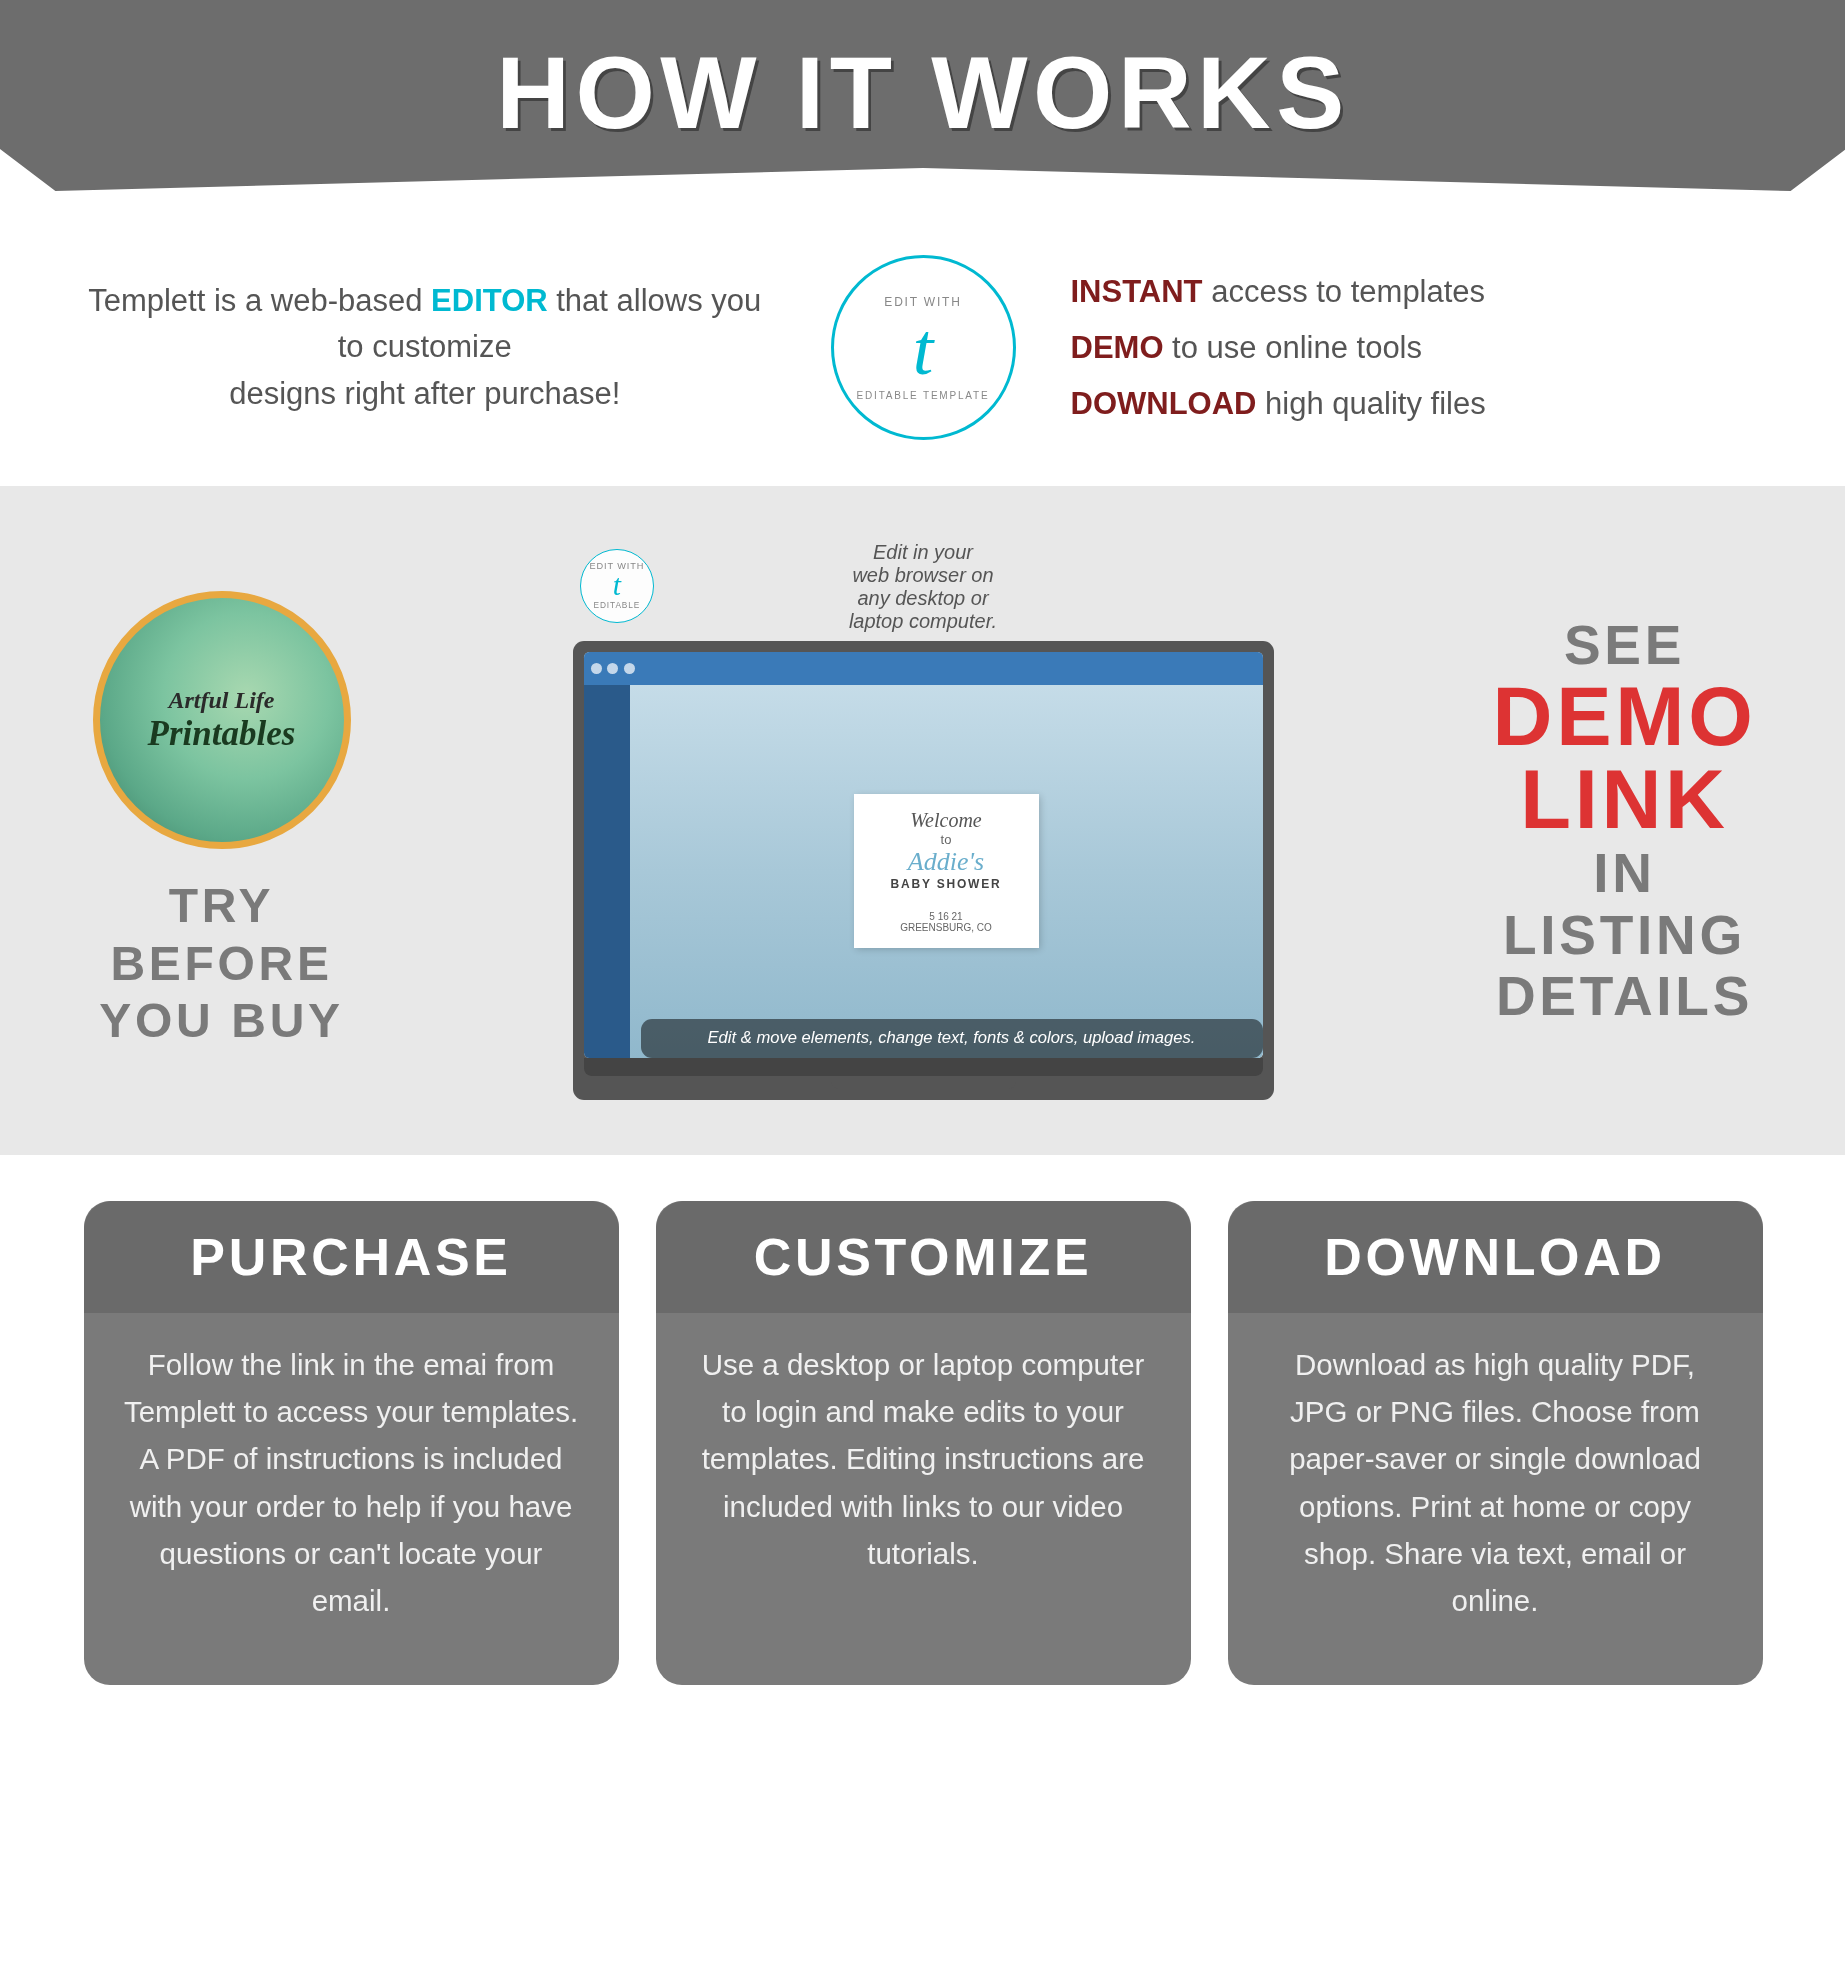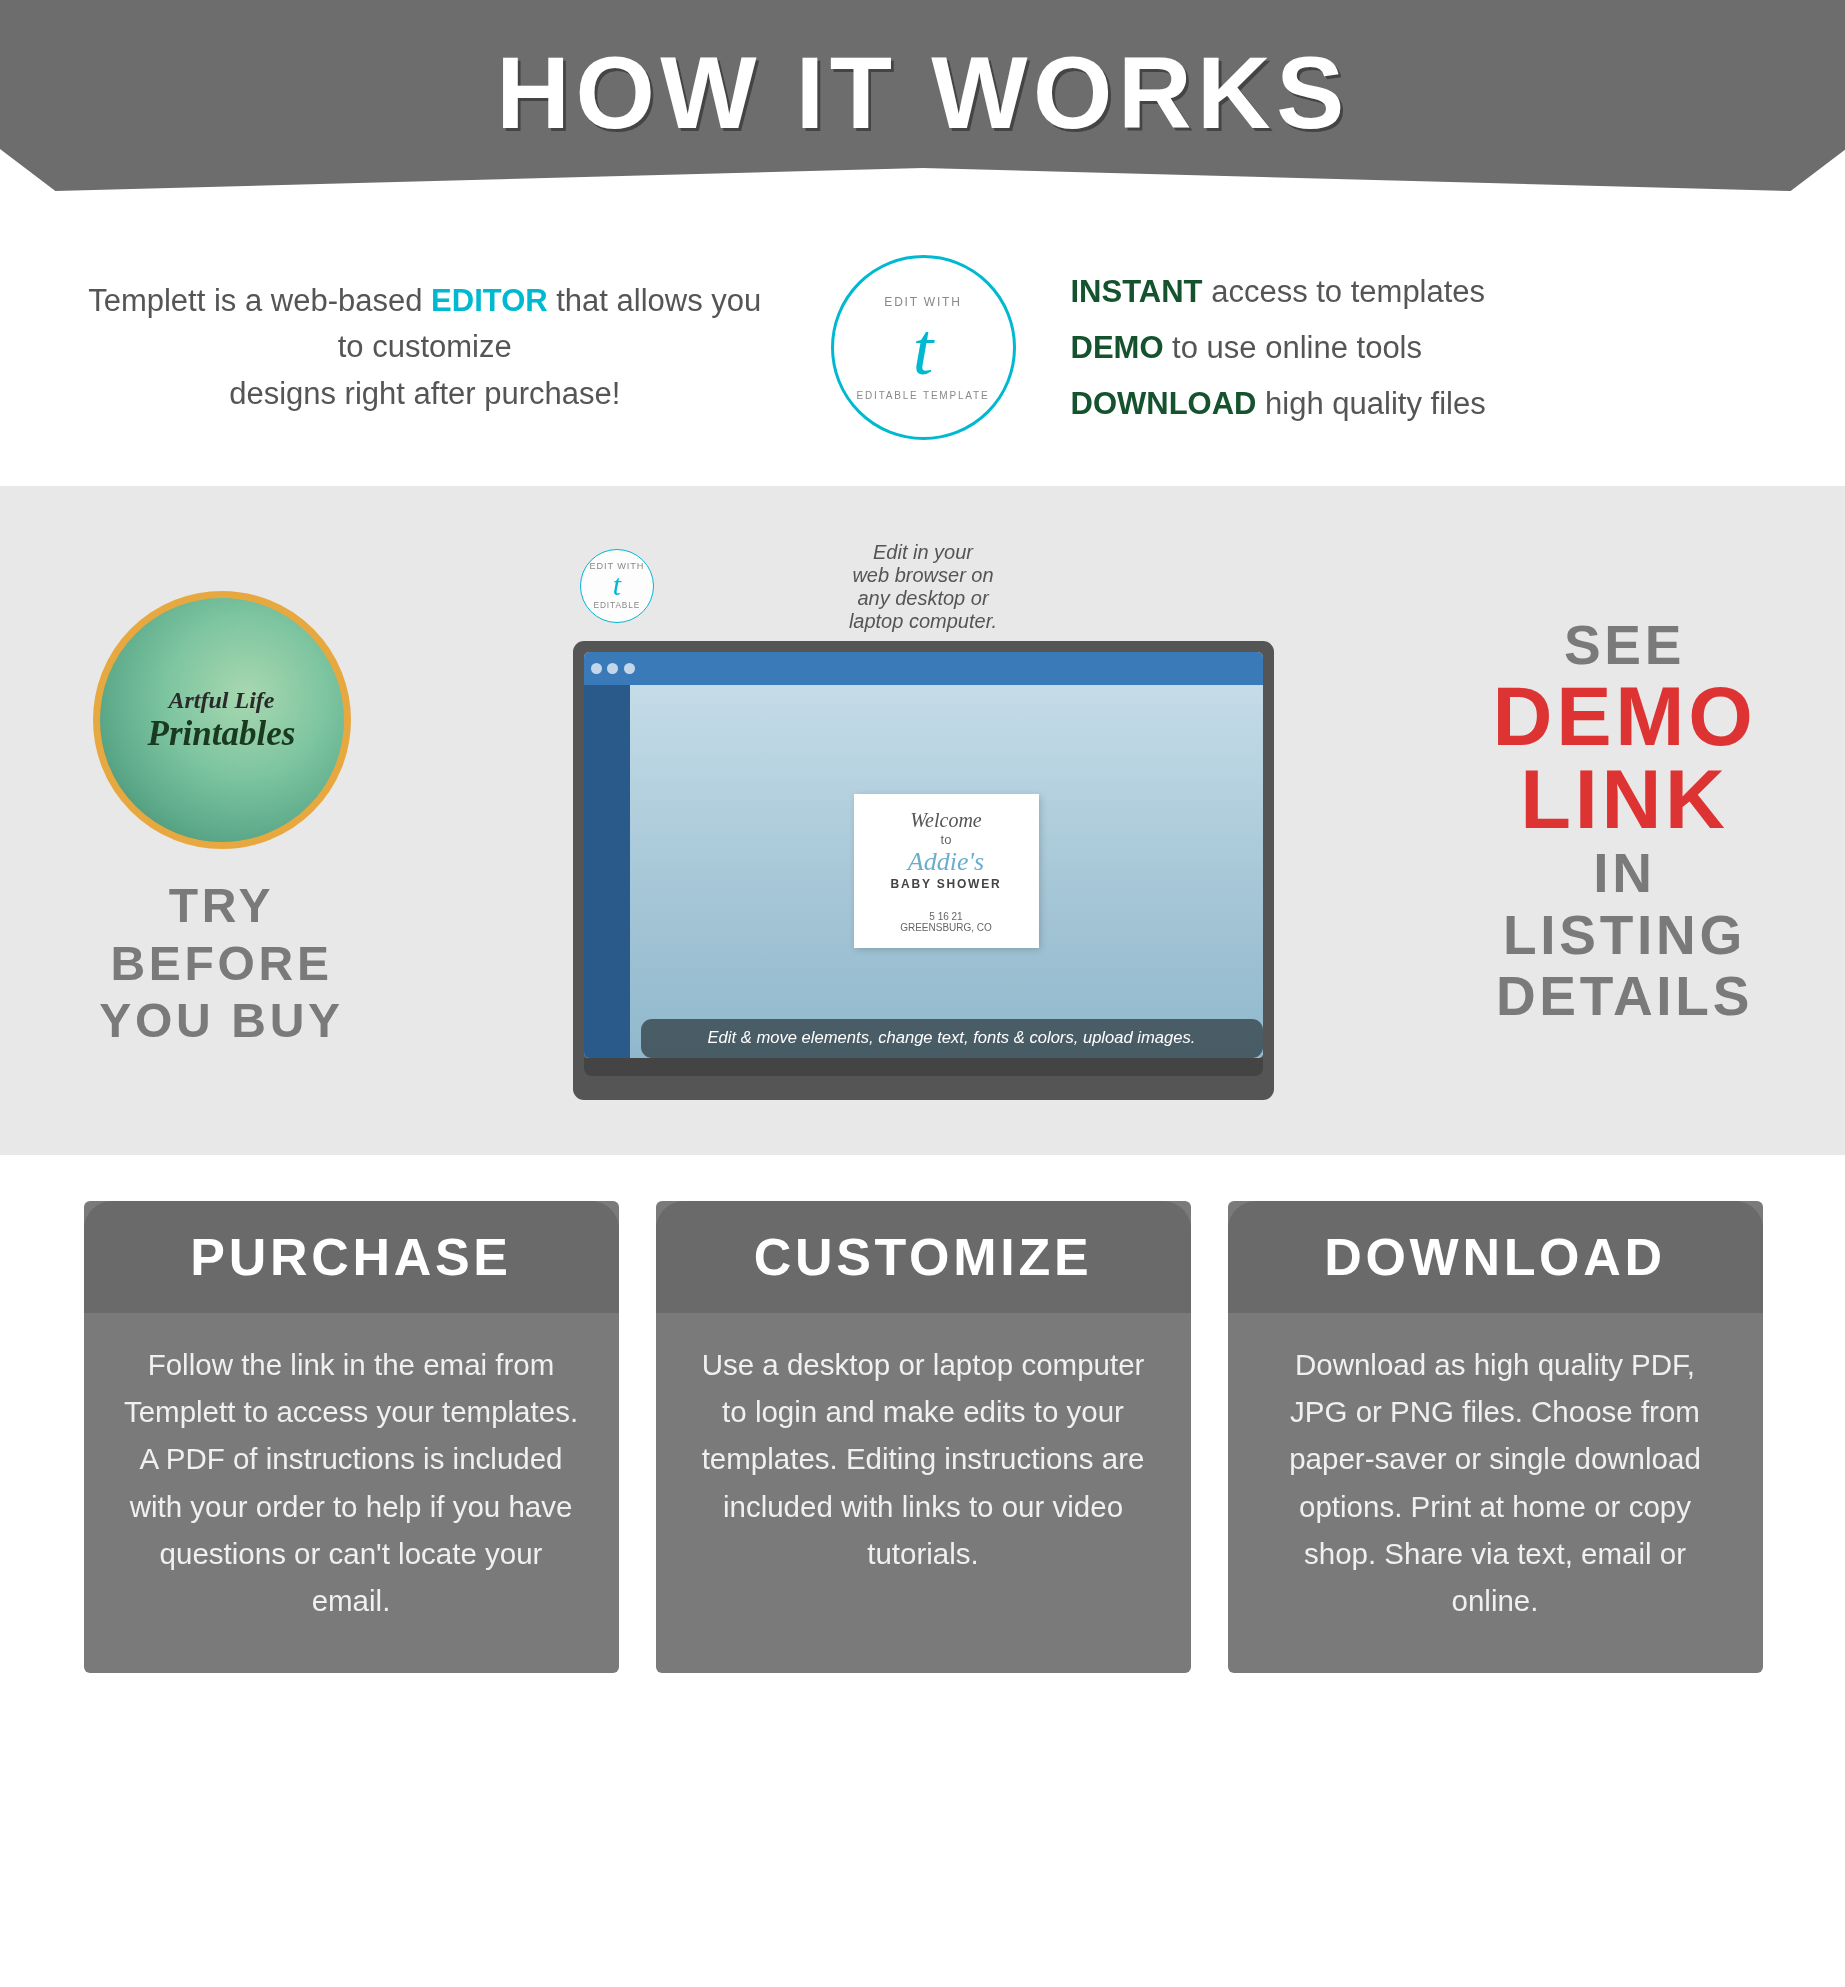--- a/index.html
+++ b/index.html
@@ -93,21 +93,21 @@
     }
     .intro-right {
       flex: 1;
       text-align: left;
     }
     .intro-right p {
       font-size: 31px;
       color: #555555;
       line-height: 1.8;
     }
-    .intro-right .cyan { color: #14532d; font-weight: bold; }
+    .intro-right .cyan { color: #7f1d1d; font-weight: bold; }
 
     
     .middle-section {
       background: #e8e8e8;
       display: flex;
       align-items: center;
       justify-content: space-between;
       padding: 55px 74px;
       gap: 37px;
       min-height: 480px;
@@ -354,22 +354,22 @@
     .bottom-section {
       background: #ffffff;
       padding: 46px 55px;
       display: flex;
       gap: 37px;
       justify-content: center;
     }
     .card {
       flex: 1;
       background: #7a7a7a;
-      border-radius: 6px;
-      padding: 0 0 21px;
+      border-radius: 26px;
+      padding: 0 0 33px;
       overflow: hidden;
       max-width: 535px;
     }
     .card-header {
       background: #6a6a6a;
       border-radius: 28px 28px 0 0;
       padding: 26px 18.5px;
       text-align: center;
     }
     .card-header h2 {

